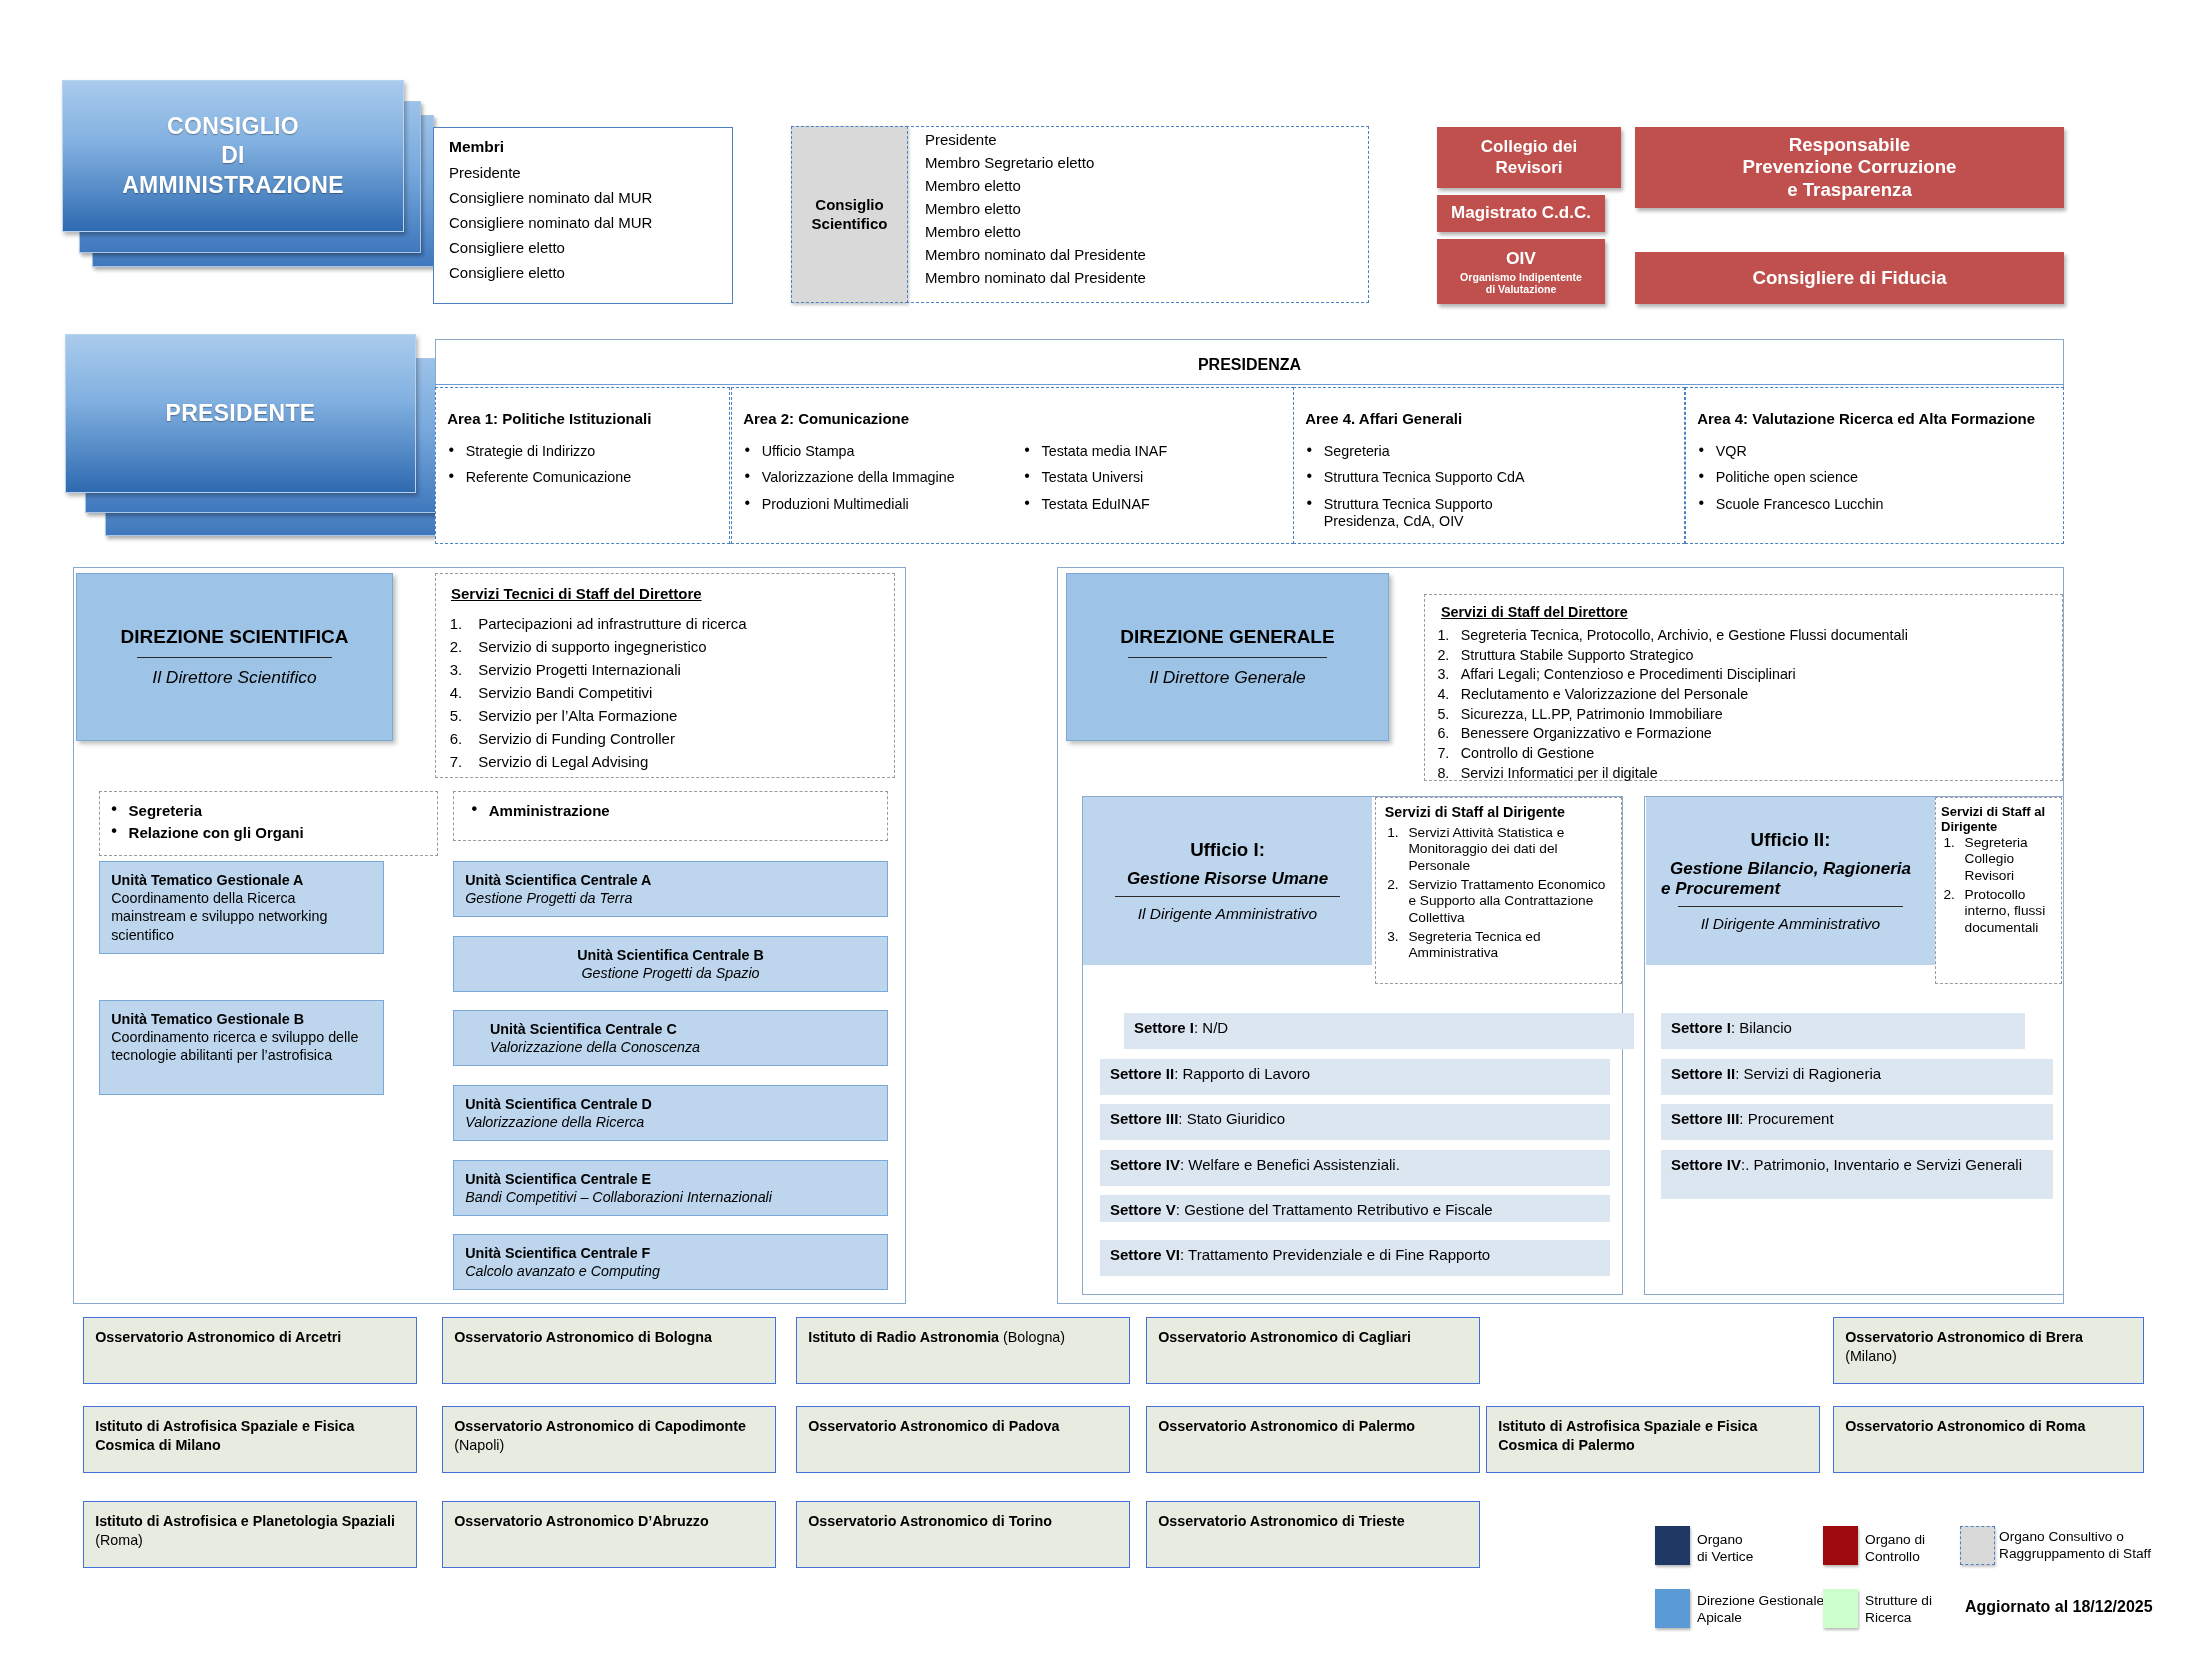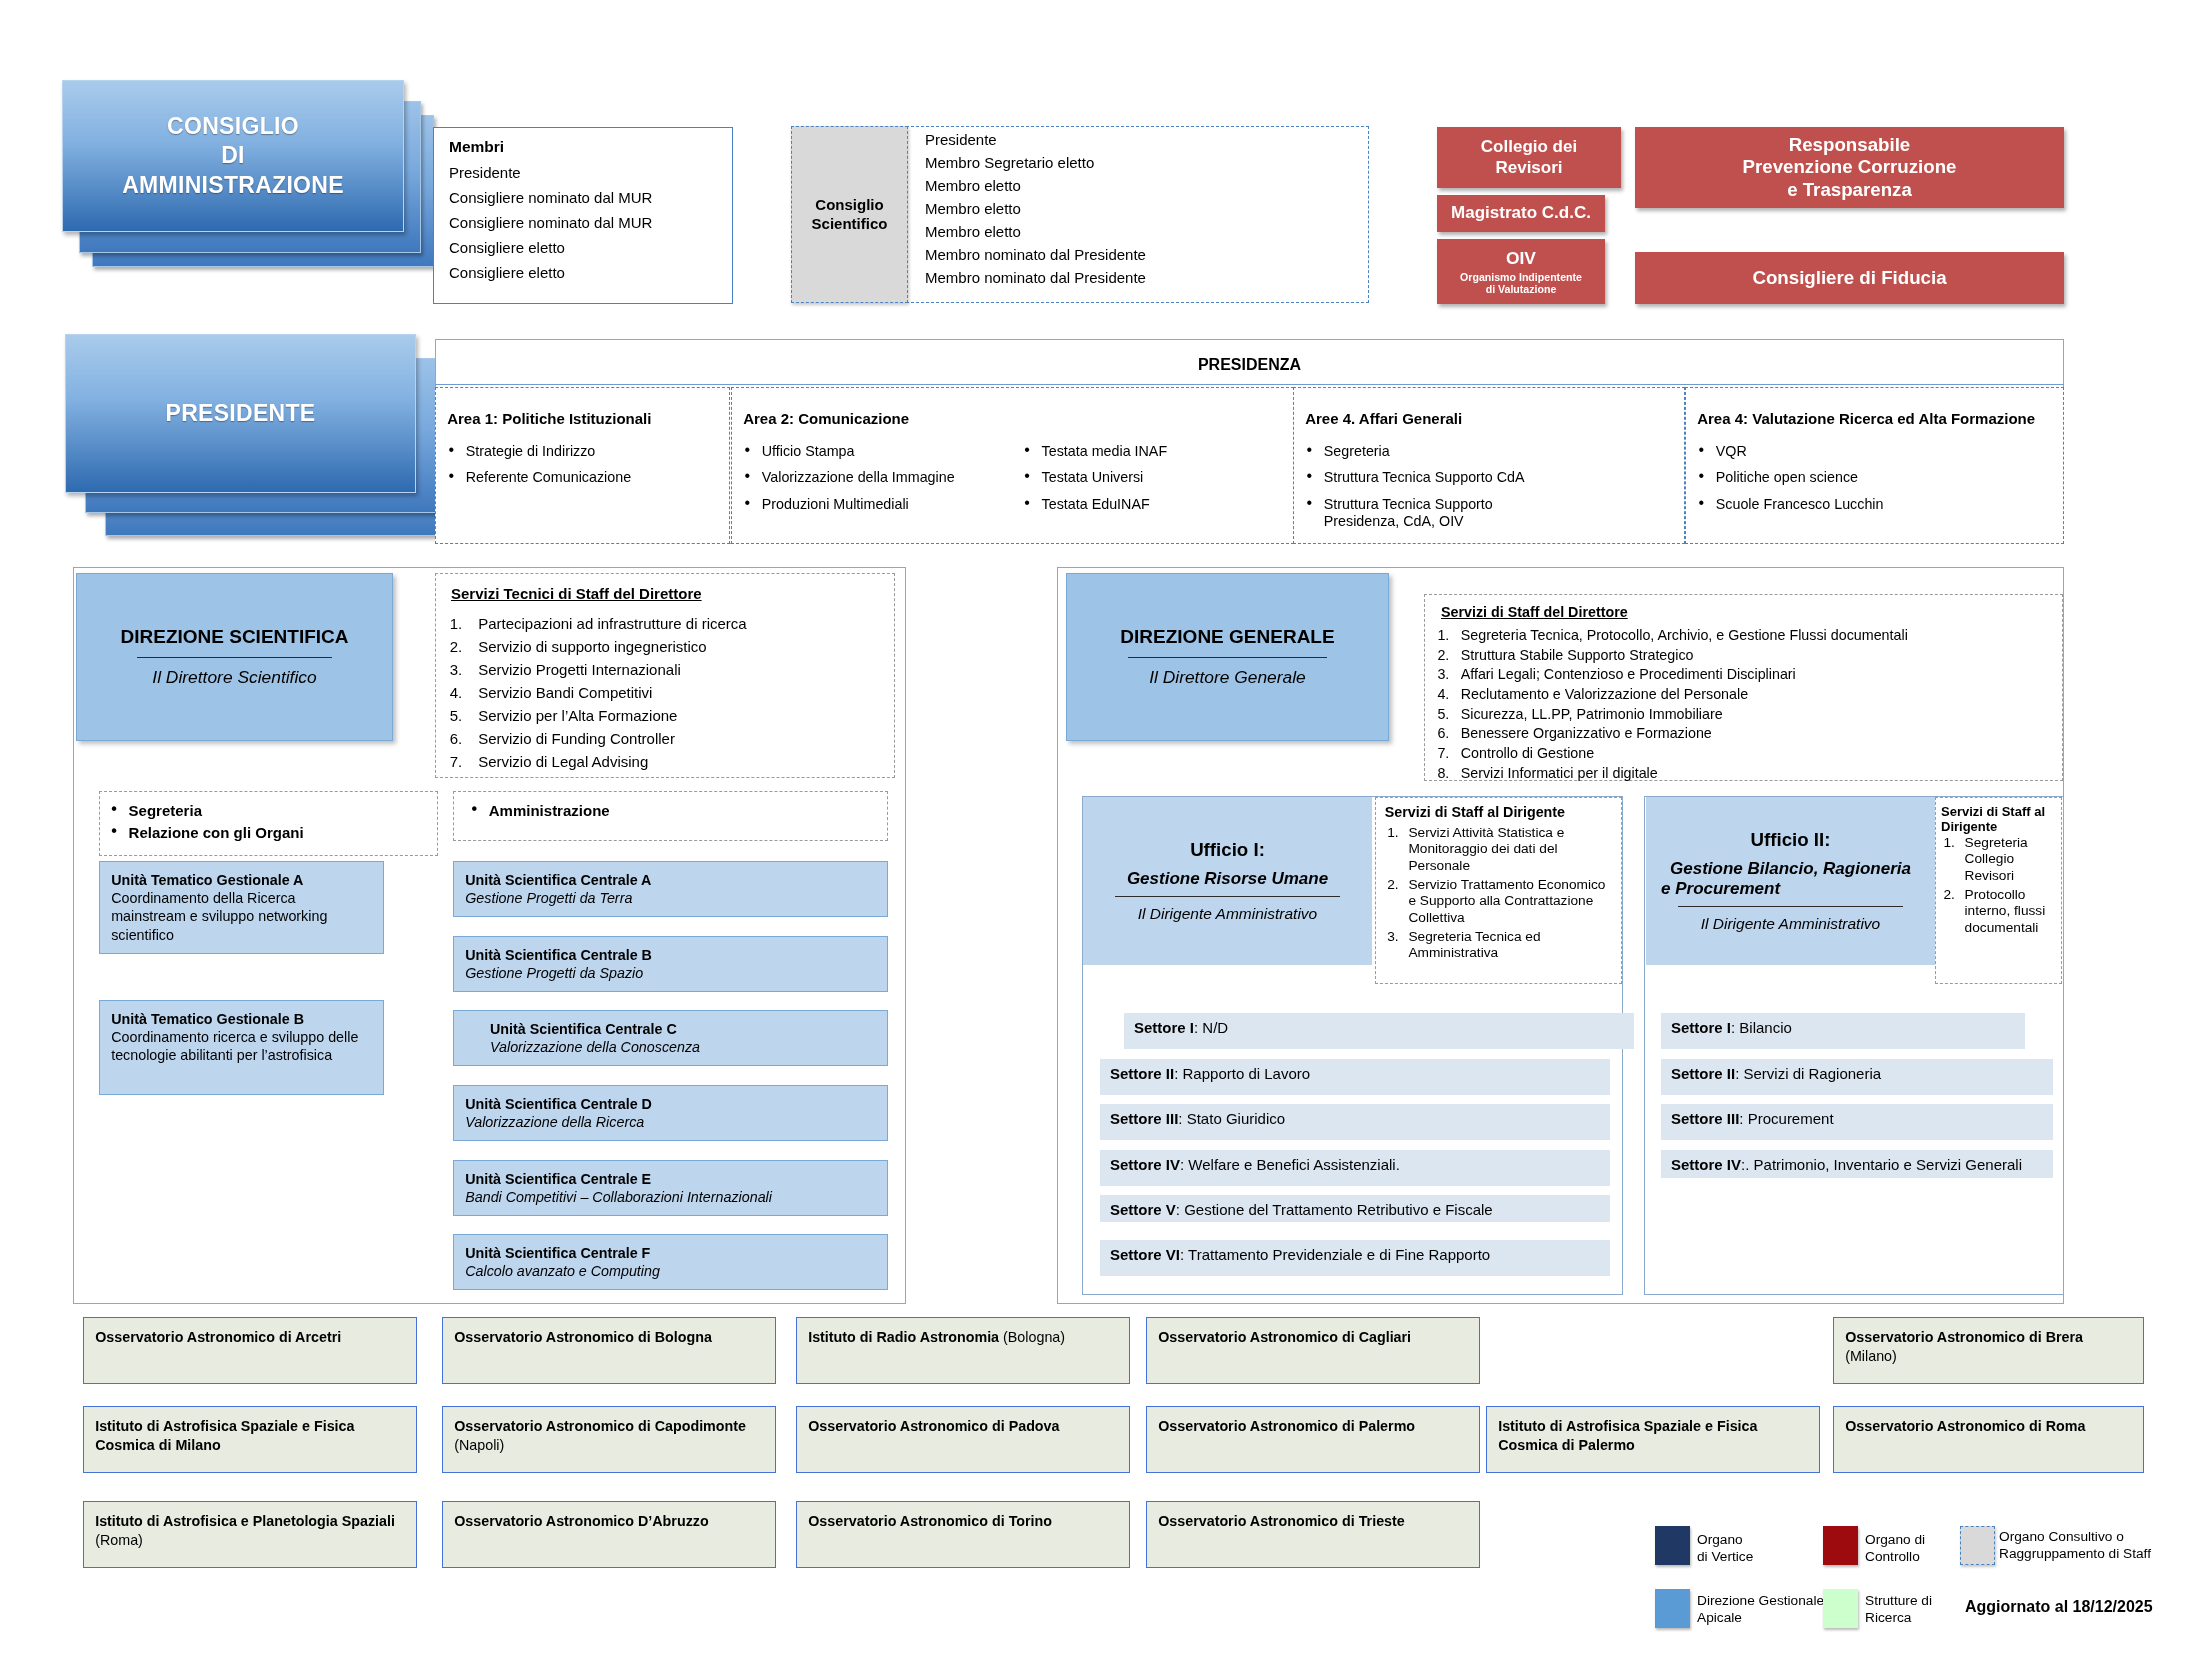--- a/index.html
+++ b/index.html
@@ -319,21 +319,21 @@
   </div>
   <div class="unit" style="left:99px; top:1000px; width:285px; height:95px; font-size:14.3px;">
     <span class="t">Unità Tematico Gestionale B</span>
     <span class="p">Coordinamento ricerca e sviluppo delle tecnologie abilitanti per l’astrofisica</span>
   </div>
 
   <div class="unit" style="left:453px; top:861px; width:435px; height:56px; font-size:14.3px;">
     <span class="t">Unità Scientifica Centrale A</span>
     <span class="s">Gestione Progetti da Terra</span>
   </div>
-  <div class="unit" style="left:453px; top:936px; width:435px; height:56px; font-size:14.3px;">
+  <div class="unit" style="left:453px; top:936px; width:435px; height:56px; font-size:14.3px;text-align:center;">
     <span class="t">Unità Scientifica Centrale B</span>
     <span class="s">Gestione Progetti da Spazio</span>
   </div>
   <div class="unit" style="left:453px; top:1010px; width:435px; height:56px; font-size:14.3px;padding-left:36px;">
     <span class="t">Unità Scientifica Centrale C</span>
     <span class="s">Valorizzazione della Conoscenza</span>
   </div>
   <div class="unit" style="left:453px; top:1085px; width:435px; height:56px; font-size:14.3px;">
     <span class="t">Unità Scientifica Centrale D</span>
     <span class="s">Valorizzazione della Ricerca</span>
@@ -428,21 +428,21 @@
 
   <div class="settore" style="left:1661px; top:1013px; width:364px; height:36px; font-size:15px;">
     <span class="bold">Settore I</span><span>: Bilancio</span>
   </div>
   <div class="settore" style="left:1661px; top:1059px; width:392px; height:36px; font-size:15px;">
     <span class="bold">Settore II</span><span>: Servizi di Ragioneria</span>
   </div>
   <div class="settore" style="left:1661px; top:1104px; width:392px; height:36px; font-size:15px;">
     <span class="bold">Settore III</span><span>: Procurement</span>
   </div>
-  <div class="settore" style="left:1661px; top:1150px; width:392px; height:28px; font-size:15px;">
+  <div class="settore" style="left:1661px; top:1150px; width:392px; height:49px; font-size:15px;">
     <span class="bold">Settore IV</span><span>:. Patrimonio, Inventario e Servizi Generali</span>
   </div>
 
   <div class="research" style="left:83px; top:1317px; width:334px; height:67px; font-size:14.3px;">
     <span>Osservatorio Astronomico di Arcetri</span> <span class="paren"></span>
   </div>
   <div class="research" style="left:442px; top:1317px; width:334px; height:67px; font-size:14.3px;">
     <span>Osservatorio Astronomico di Bologna</span> <span class="paren"></span>
   </div>
   <div class="research" style="left:796px; top:1317px; width:334px; height:67px; font-size:14.3px;">

